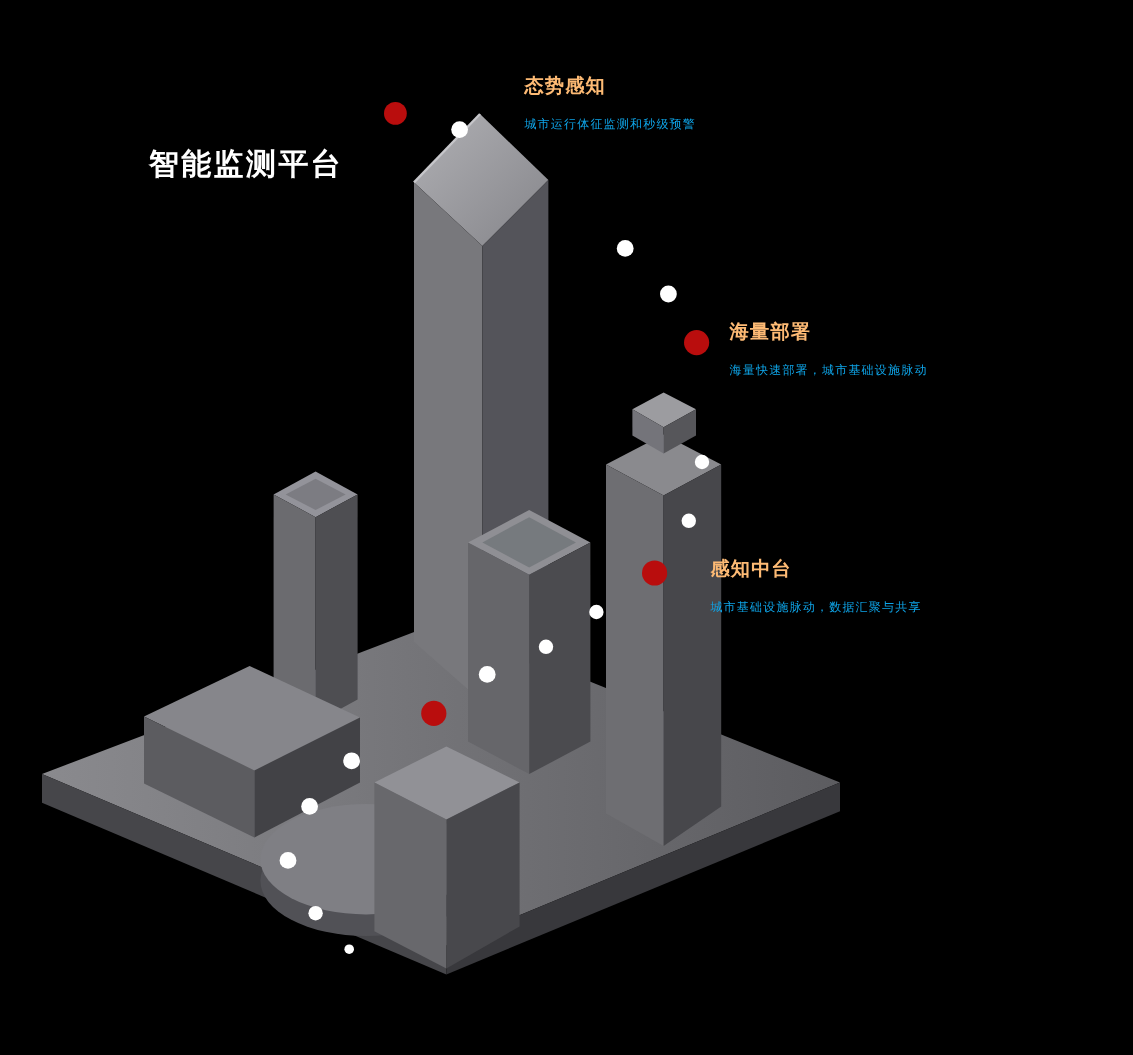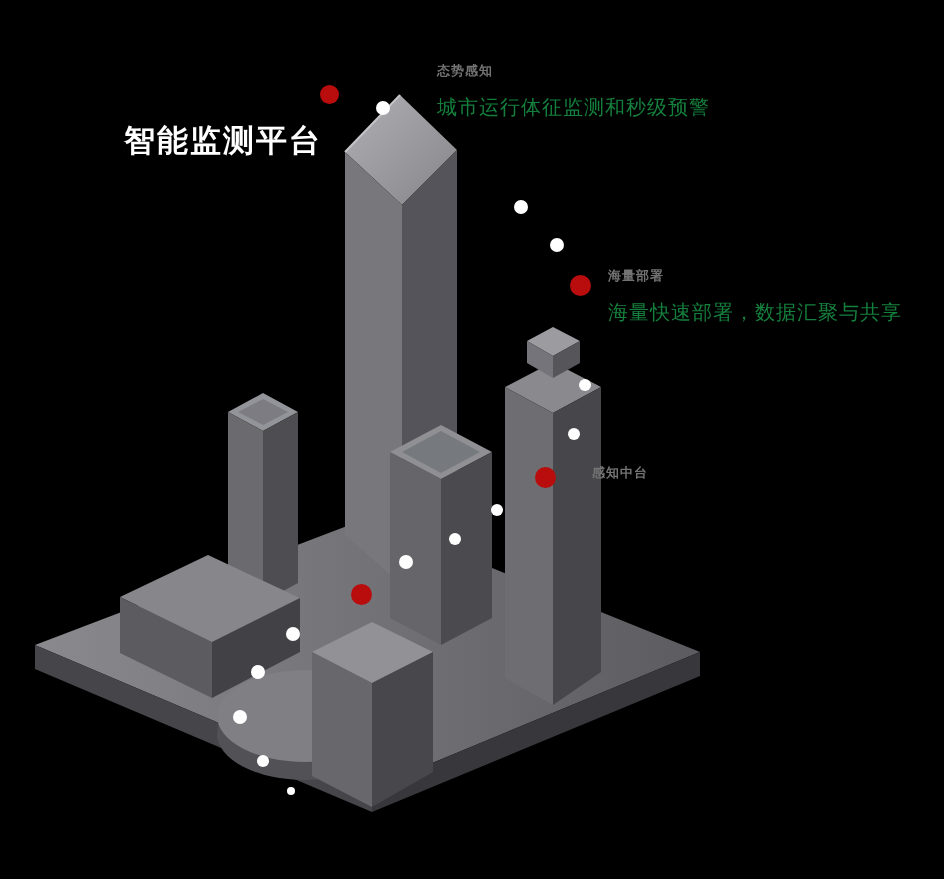--- a/index.html
+++ b/index.html
@@ -8,33 +8,33 @@
     width:944px;height:879px;
     background:#000;
     overflow:hidden;
     font-family:"Liberation Sans", sans-serif;
     color:#fff;
   }
   .stage svg{position:absolute;left:0;top:0;}
   .main-title{
     position:absolute;
     left:124px;top:120px;
-    font-size:31px;font-weight:700;
+    font-size:25px;font-weight:700;
     letter-spacing:2px;color:#ffffff;
   }
   .feature{position:absolute;}
   .feature h3{
     margin:0;
-    font-size:13px;font-weight:700;
-    letter-spacing:1px;color:#737373;
+    font-size:16px;font-weight:700;
+    letter-spacing:1px;color:#fdba74;
   }
   .feature p{
     margin:14px 0 0 0;
-    font-size:20px;font-weight:400;
-    letter-spacing:1px;color:#15803d;
+    font-size:10px;font-weight:400;
+    letter-spacing:1px;color:#0ea5e9;
   }
   .marker{
     position:absolute;
     width:21px;height:21px;border-radius:50%;
     background:#b90d0d;
   }
   .marker.small{width:19px;height:19px;}
 </style>
 </head>
 <body>
@@ -130,21 +130,22 @@
 
   <div class="main-title">智能监测平台</div>
 
   <div class="feature" style="left:437px;top:62px">
     <h3>态势感知</h3>
     <p>城市运行体征监测和秒级预警</p>
   </div>
 
   <div class="feature" style="left:608px;top:267px">
     <h3>海量部署</h3>
-    <p>海量快速部署，数据汇聚与共享</p>
+    <p>海量快速部署，城市基础设施脉动</p>
   </div>
 
   <div class="feature" style="left:592px;top:464px">
     <h3>感知中台</h3>
+    <p>城市基础设施脉动，数据汇聚与共享</p>
   </div>
 
 
 </div>
 
 </body></html>

